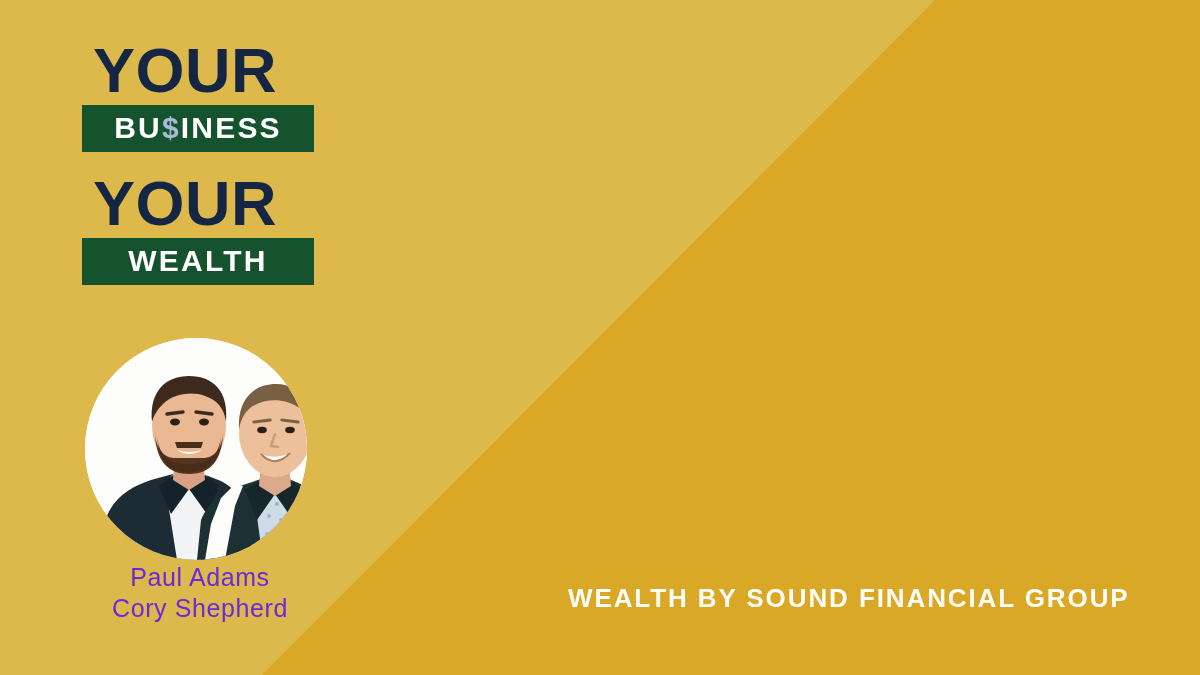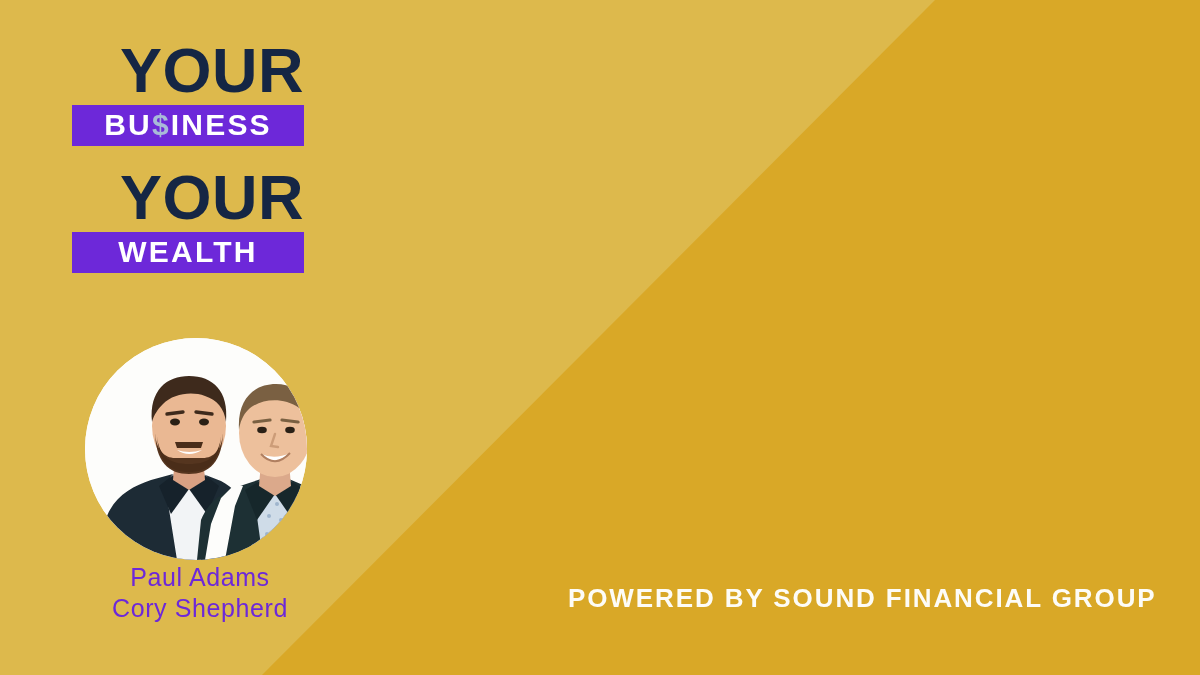--- a/index.html
+++ b/index.html
@@ -18,39 +18,38 @@
   
   #bg-dark-wedge {
     position: absolute;
     inset: 0;
     background: #d9a827;
     clip-path: polygon(935px 0px, 1200px 0px, 1200px 675px, 262px 675px);
   }
   
   #logo-block {
     position: absolute;
-    left: 72px;
+    left: 82px;
     top: 42px;
     width: 232px;
-    text-align: right;
   }
   .logo-word {
     font-family: "Liberation Sans", sans-serif;
     font-weight: bold;
     color: #152644;
     font-size: 63px;
     line-height: 0.92;
     letter-spacing: 0.5px;
     margin: 0;
     padding-left: 11px;
   }
   .logo-bar {
-    background: #6d28d9;
+    background: #14532d;
     margin-top: 5px;
-    height: 41px;
+    height: 47px;
     display: flex;
     align-items: center;
     justify-content: center;
   }
   .logo-bar-text {
     color: #ffffff;
     font-family: "Liberation Sans", sans-serif;
     font-weight: bold;
     font-size: 30px;
     letter-spacing: 2.2px;
@@ -213,15 +212,15 @@
     </svg>
   </div>
 
   <div id="host-names">
     <div>Paul Adams</div>
     <div>Cory Shepherd</div>
   </div>
 
 
 
-  <div id="powered-by">POWERED BY SOUND FINANCIAL GROUP</div>
+  <div id="powered-by">WEALTH BY SOUND FINANCIAL GROUP</div>
 
 </div>
 
 </body></html>

